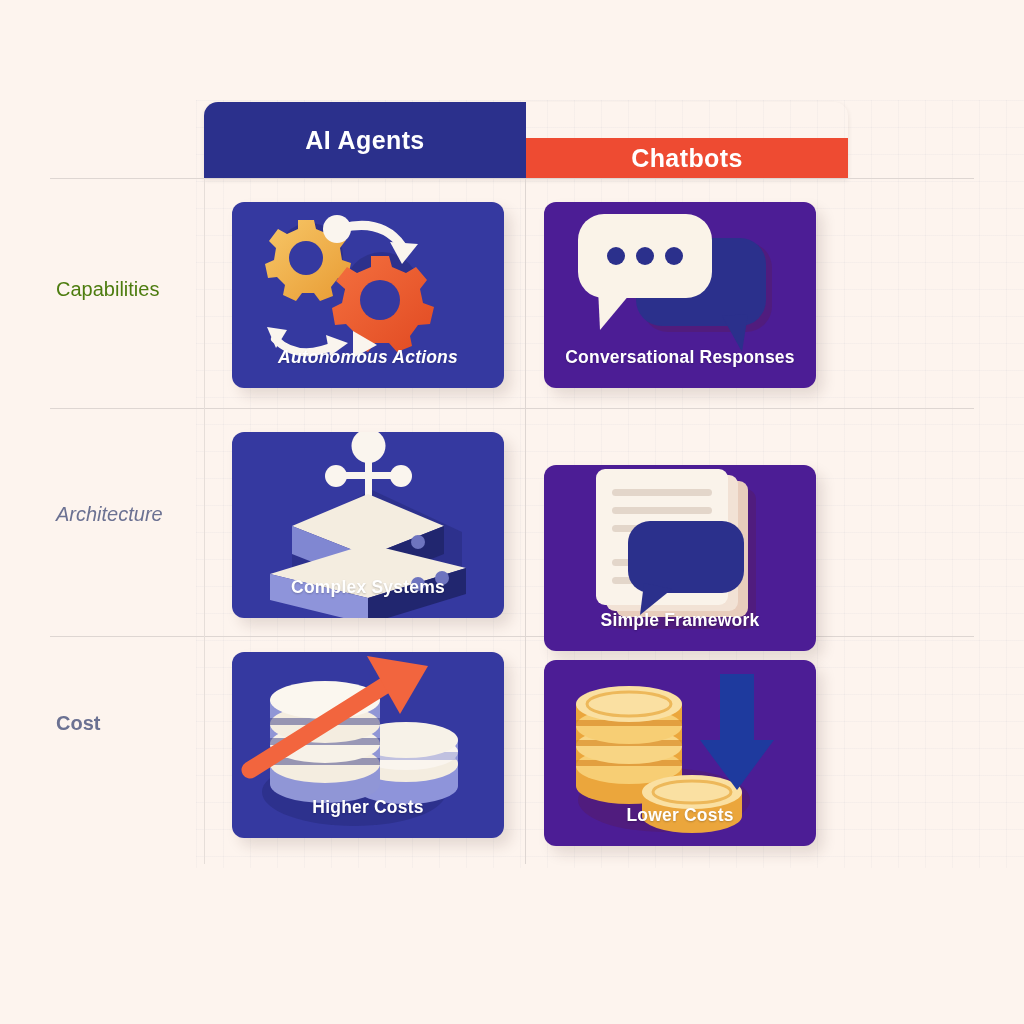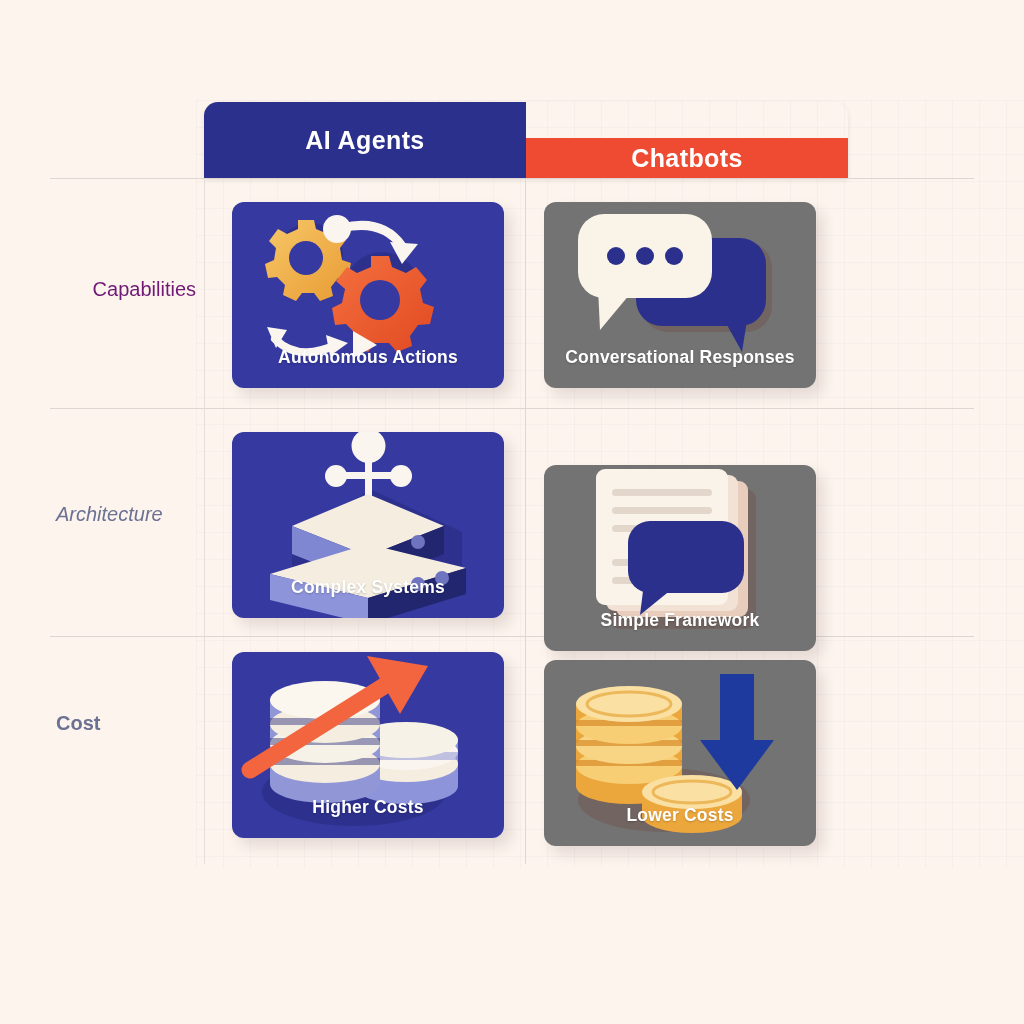--- a/index.html
+++ b/index.html
@@ -87,21 +87,21 @@
   
   .card {
     position: absolute;
     width: 272px;
     height: 186px;
     border-radius: 12px;
     box-shadow: 7px 8px 14px rgba(60,40,30,0.13);
     overflow: hidden;
   }
   .card.blue  { background: #3539A0; }
-  .card.orange{ background: #737373; }
+  .card.orange{ background: #4c1d95; }
   .card-art {
     position: absolute;
     left: 0; top: 0;
     width: 272px; height: 186px;
   }
   .card-caption {
     position: absolute;
     left: 0;
     bottom: 20px;
     width: 272px;
@@ -128,25 +128,25 @@
       <span>Chatbots</span>
     </div>
   </div>
 
   <div class="divider" style="top:178px;"></div>
   <div class="divider" style="top:408px;"></div>
   <div class="divider" style="top:636px;"></div>
   <div class="vline" style="top:178px;height:686px;"></div>
   <div class="vline-left" style="top:178px;height:686px;"></div>
 
-  <div class="row-label" style="top: 278px; color: #701a75; text-align: right;">Capabilities</div>
+  <div class="row-label" style="top: 278px; color: #4d7c0f;">Capabilities</div>
   <div class="row-label" style="top: 503px; color: rgb(107, 113, 146); font-style: italic;">Architecture</div>
   <div class="row-label" style="top: 712px; color: rgb(107, 113, 146); font-weight: bold;">Cost</div>
 
-  <div class="card blue" style="left:232px;top:202px;">
+  <div class="card blue" style="left:232px;top:202px;font-style:italic;">
     <svg class="card-art" viewBox="0 0 272 186">
       <defs>
         <linearGradient id="gGold" x1="0" y1="0" x2="1" y2="1">
           <stop offset="0" stop-color="#F7C768"></stop>
             <stop offset="1" stop-color="#E89B33"></stop>
         </linearGradient>
         <linearGradient id="gOrange" x1="0" y1="0" x2="1" y2="1">
           <stop offset="0" stop-color="#F4703F"></stop>
             <stop offset="1" stop-color="#E14A22"></stop>
         </linearGradient>

